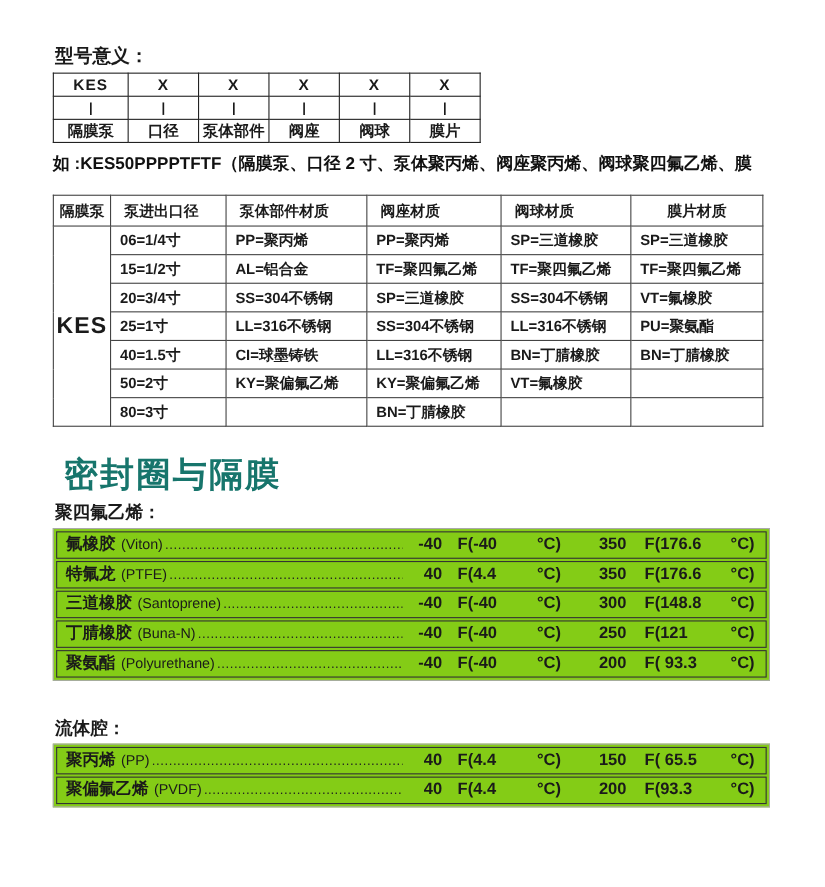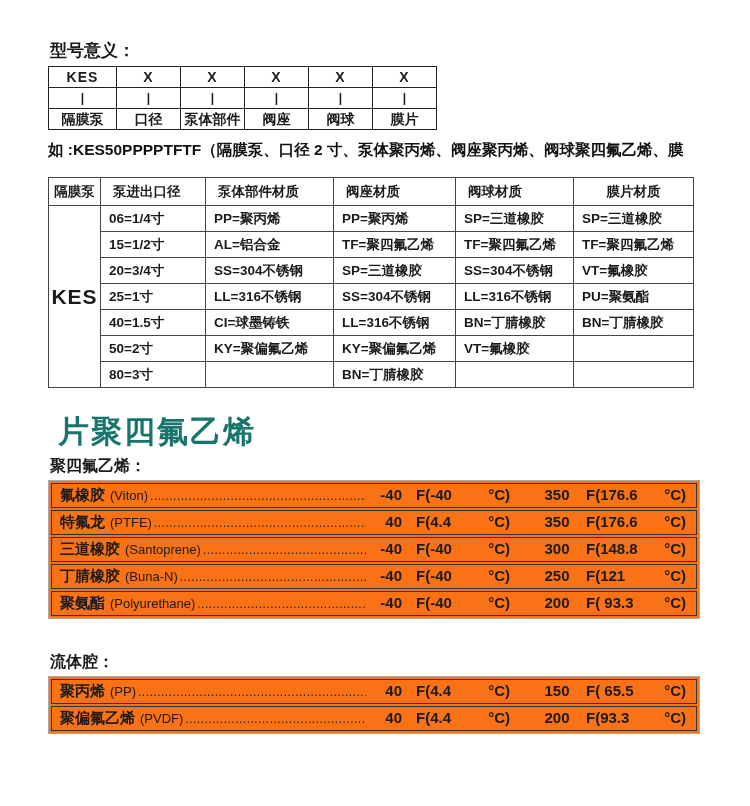--- a/index.html
+++ b/index.html
@@ -40,21 +40,21 @@
     overflow:hidden; white-space:nowrap;
   }
   .t2 th { height:27px; line-height:27px;padding-left:12px; }
   .t2 th.center { text-align:center; padding-left:0; }
   .t2 td.kes {
     text-align:center; padding:0; font-size:21px; font-weight:600; letter-spacing:1px;
   }
 
   
   .temp-frame {
-    width:652px; border:1px solid #a9a9a9; background:#f97316;
+    width:652px; border:1px solid #a9a9a9; background:#84cc16;
     padding:2px; box-sizing:border-box; margin-top:3px;
   }
   .trow {
     border:1px solid #333; height:23px; line-height:22px;
     display:flex; align-items:baseline;
     padding:0 10px 0 8px; margin-top:2px;
     font-size:15px; font-weight:600; white-space:nowrap;
   }
   .trow:first-child { margin-top:0; }
   .trow .cn { font-weight:700; }
@@ -187,21 +187,21 @@
     <tr>
       <td>80=3寸</td>
       <td></td>
       <td>BN=丁腈橡胶</td>
       <td></td>
       <td></td>
     </tr>
   </tbody>
     </table>
 
-  <h1 class="h1 second">片聚四氟乙烯</h1>
+  <h1 class="h1 second">密封圈与隔膜</h1>
 
   <div class="gap-materials"></div>
   <div class="small-label">聚四氟乙烯：</div>
 
   <div class="temp-frame">
     <div class="trow">
       <span class="cn">氟橡胶</span>
       <span class="en">(Viton)</span>
       <span class="leader">....................................................................................................................................................................................................................................................................</span>
       <span class="minf">-40</span>

